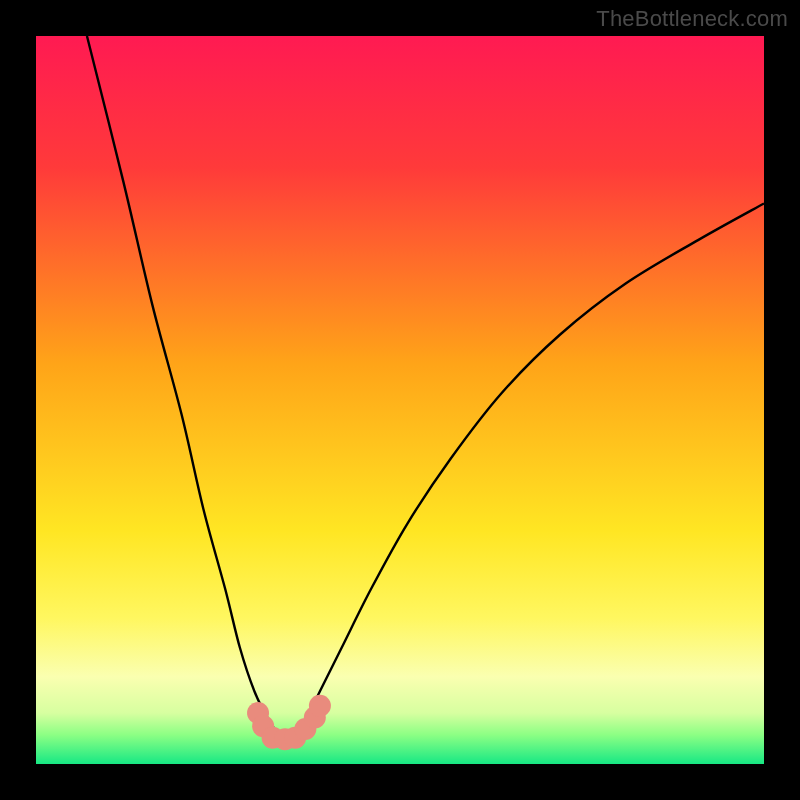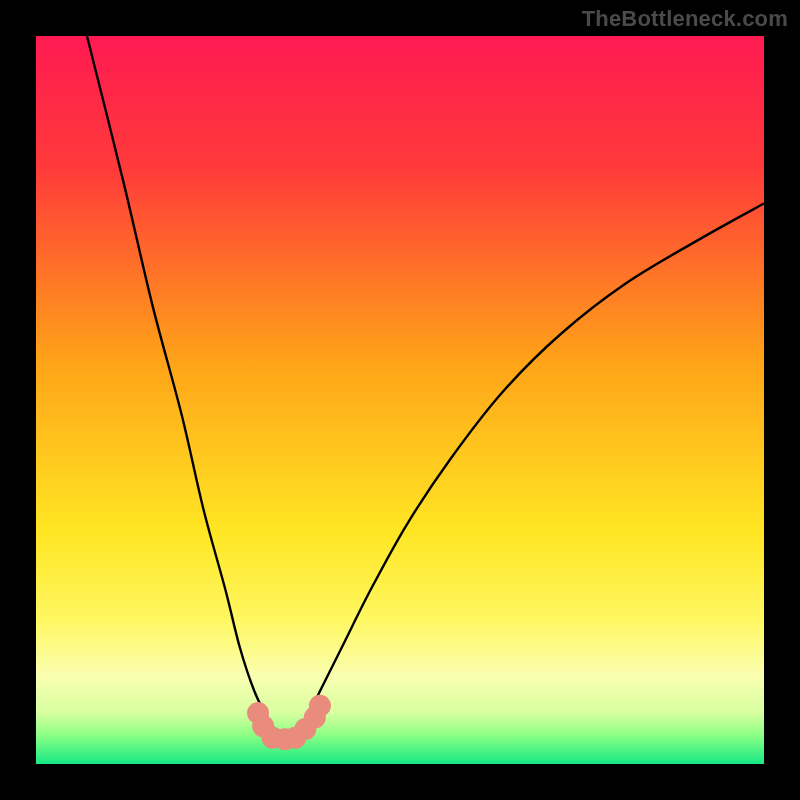--- a/index.html
+++ b/index.html
@@ -22,21 +22,21 @@
   .gradient-bg {
     position: absolute;
     left: 0; top: 0; right: 0; bottom: 0;
   }
   .watermark {
     position: absolute;
     top: 6px;
     right: 12px;
     color: #4a4a4a;
     font-size: 22px;
-    font-weight: 700;
+    font-weight: 400;
     letter-spacing: 0.2px;
     z-index: 5;
   }
   svg.curve {
     position: absolute;
     left: 0; top: 0;
     width: 728px;
     height: 728px;
     z-index: 3;
   }

